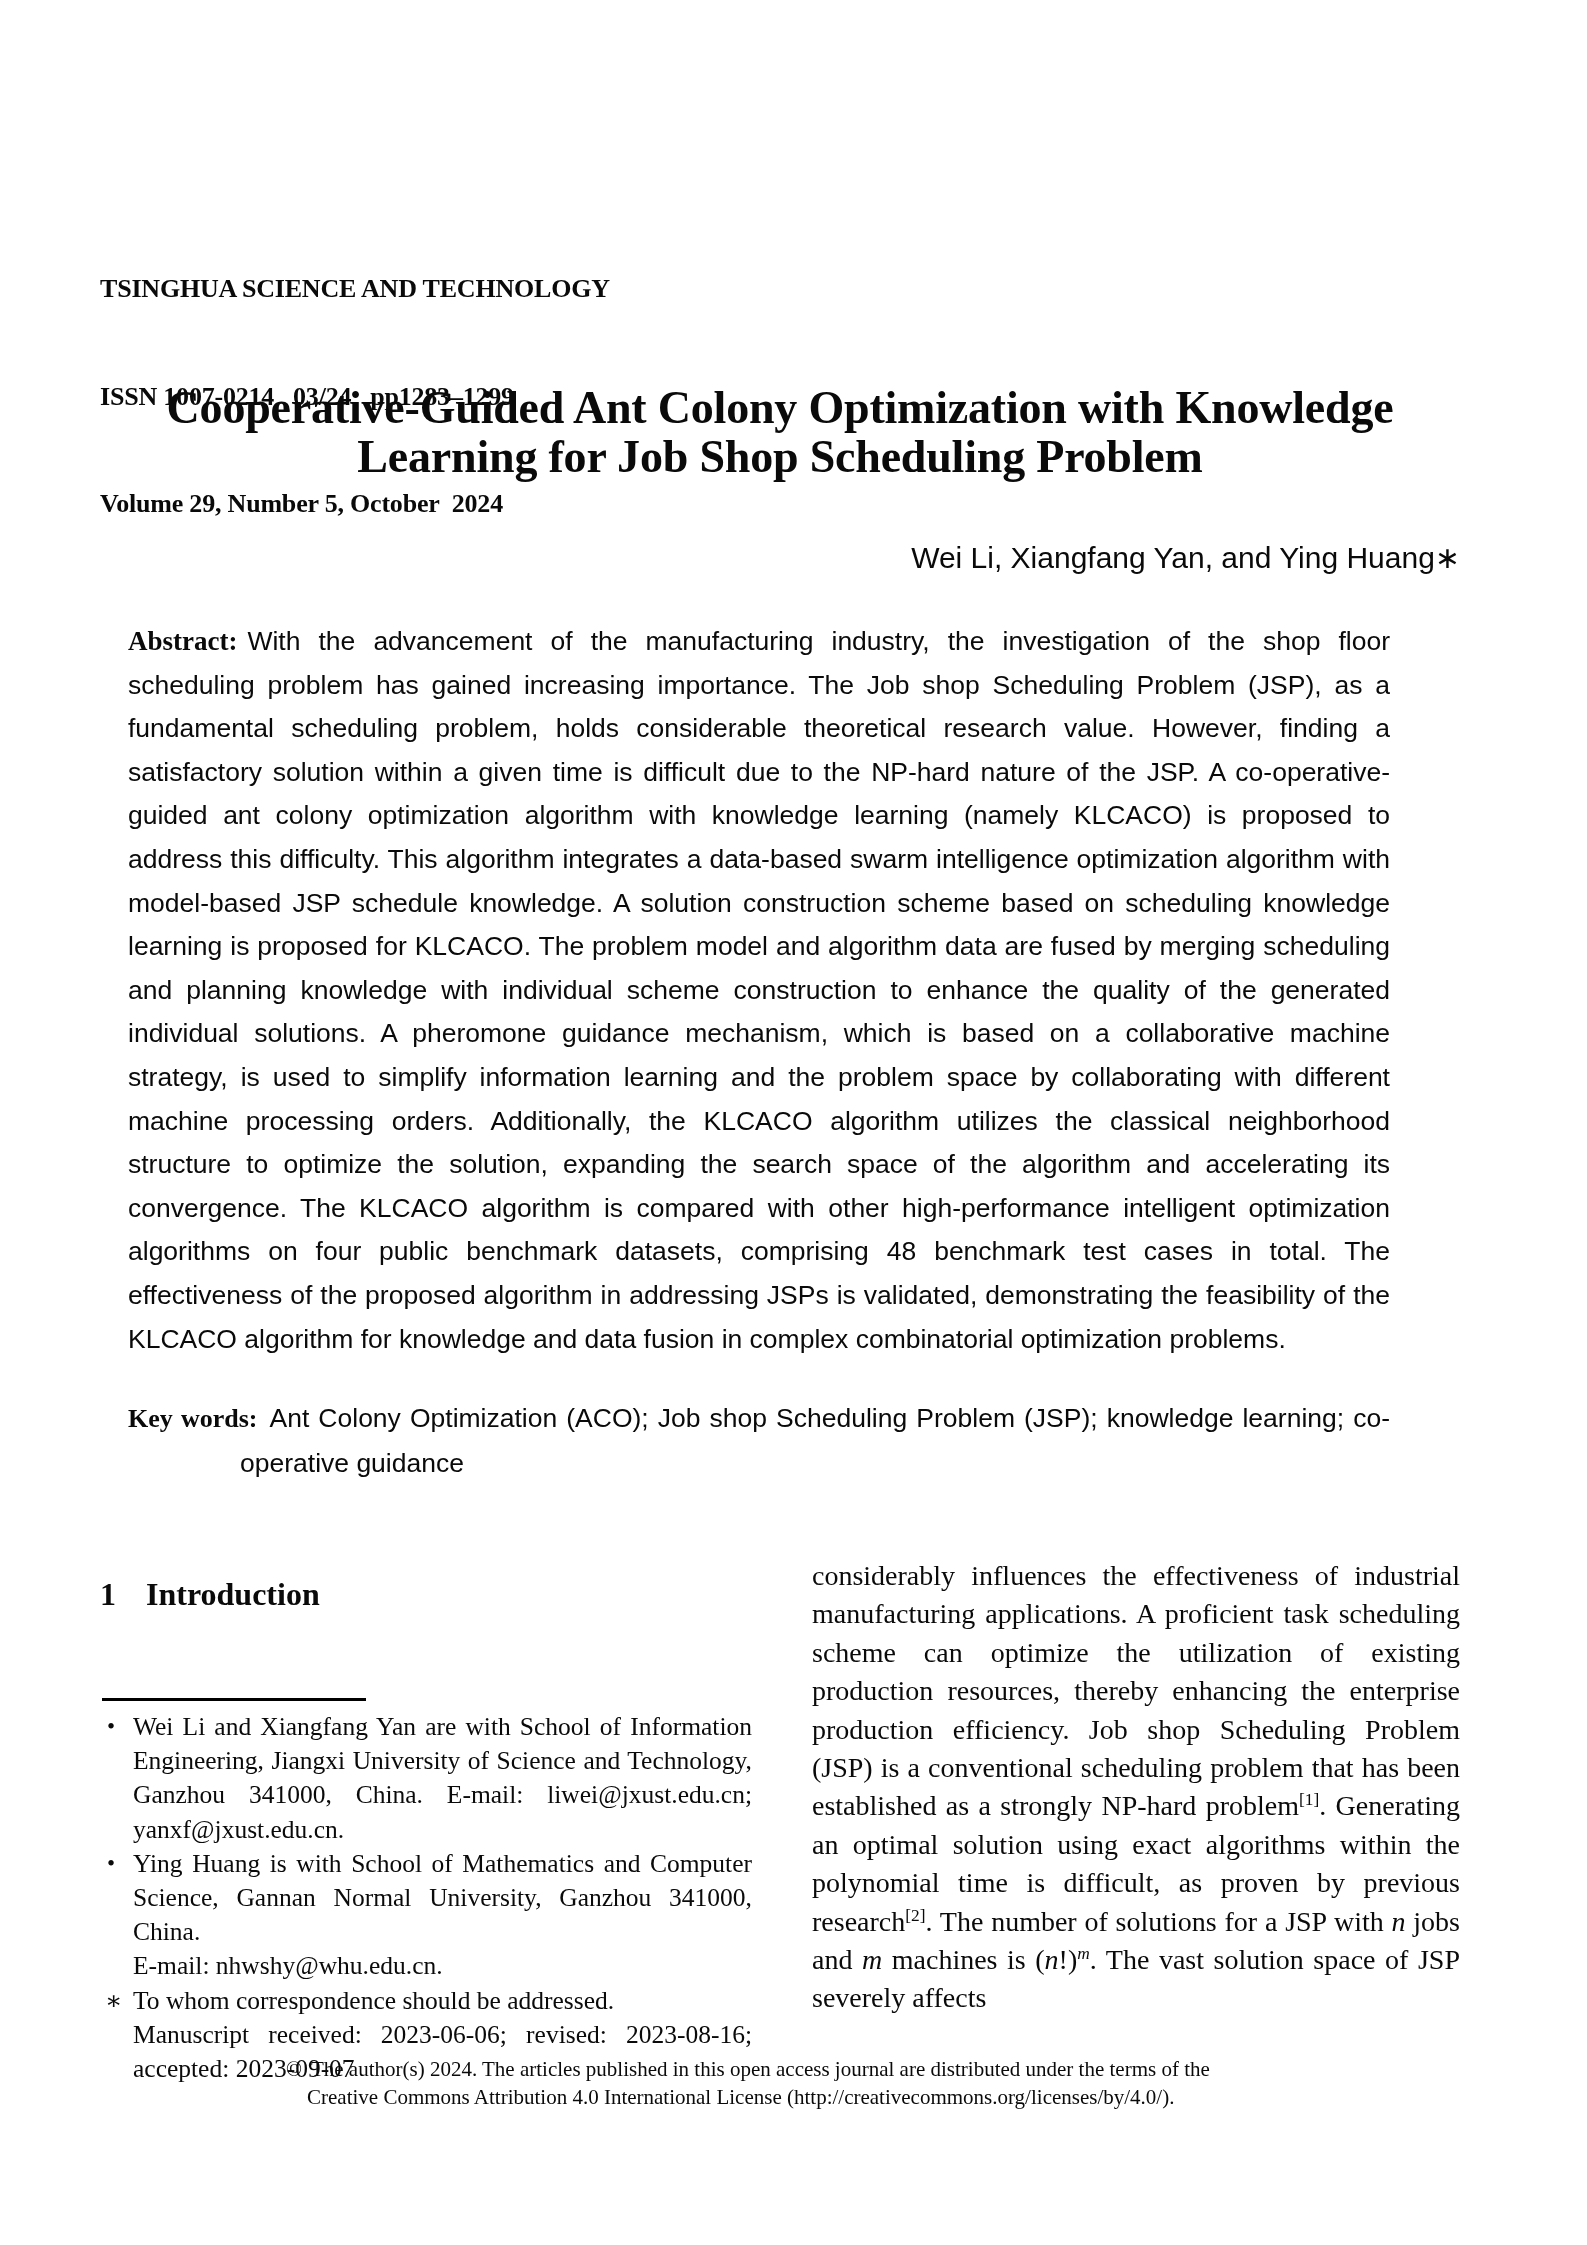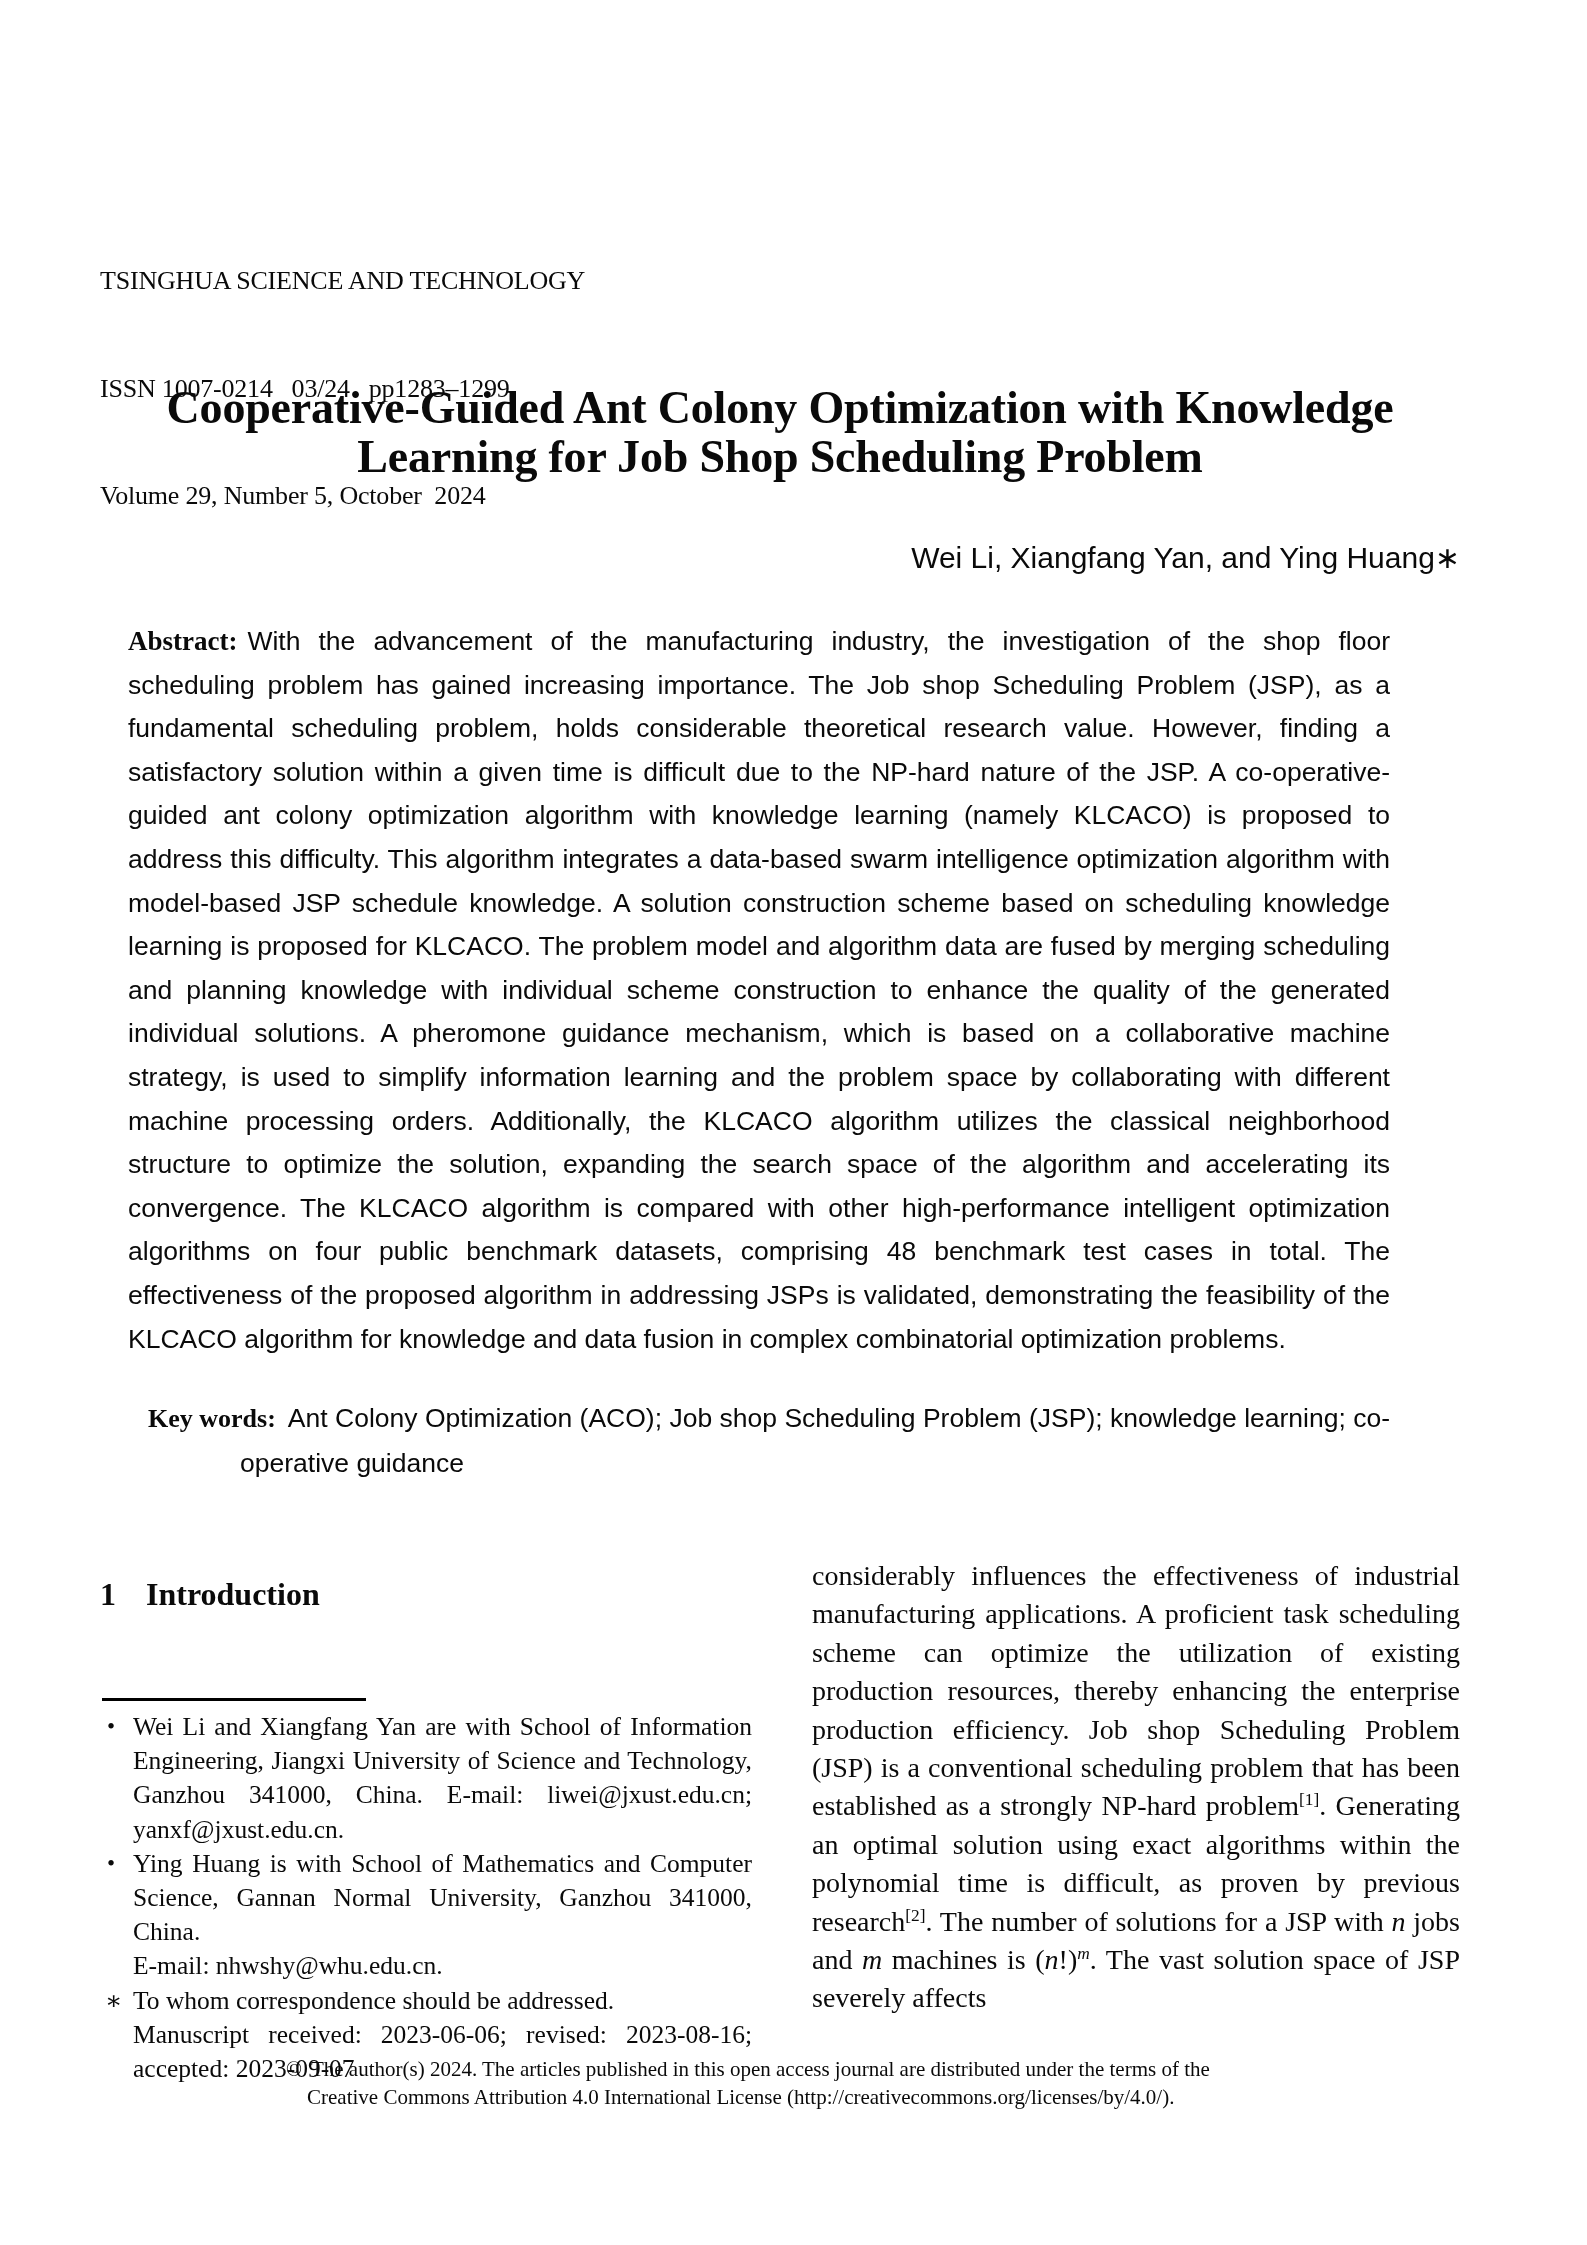--- a/index.html
+++ b/index.html
@@ -8,22 +8,22 @@
     position: relative;
     width: 1587px; height: 2245px;
     background: #ffffff;
     color: #0a0a0a;
     overflow: hidden;
     font-family: "Liberation Serif", "DejaVu Serif", serif;
   }
 
   
   .masthead {
-    position: absolute; left: 100px; top: 192px;
-    font-weight: normal; font-size: 26px; line-height: 35.7px;
+    position: absolute; left: 100px; top: 200px;
+    font-weight: bold; font-size: 26px; line-height: 35.7px;
     letter-spacing: -0.2px; white-space: pre;
   }
   .masthead .doi { letter-spacing: 1.6px; }
 
   
   .title-block {
     position: absolute; left: 100px; top: 383px; width: 1360px;
     text-align: center; font-weight: bold;
     font-size: 46px; line-height: 49px; letter-spacing: -0.2px;
   }
@@ -49,21 +49,21 @@
   
   .keywords {
     position: absolute; left: 128px; top: 1396px; width: 1262px;
     font-family: "Liberation Sans", "DejaVu Sans", sans-serif;
     font-size: 26.5px; line-height: 45px;
     text-align: justify;
     padding-left: 112px; text-indent: -112px;
   }
   .kw-label {
     font-family: "Liberation Serif", "DejaVu Serif", serif;
-    font-weight: bold; font-size: 26px; padding-right: 12px; margin-left: 20px;
+    font-weight: bold; font-size: 26px; padding-right: 12px;
   }
 
   
   .col-left  { position: absolute; left: 100px;  top: 1576px; width: 648px; }
   .col-right {
     position: absolute; left: 812px; top: 1557px; width: 648px;
     font-size: 28px; line-height: 38.4px; text-align: justify;
   }
   .sec-heading { font-weight: bold; font-size: 32px; white-space: nowrap; }
   .sec-heading .sec-num { margin-right: 30px; }

